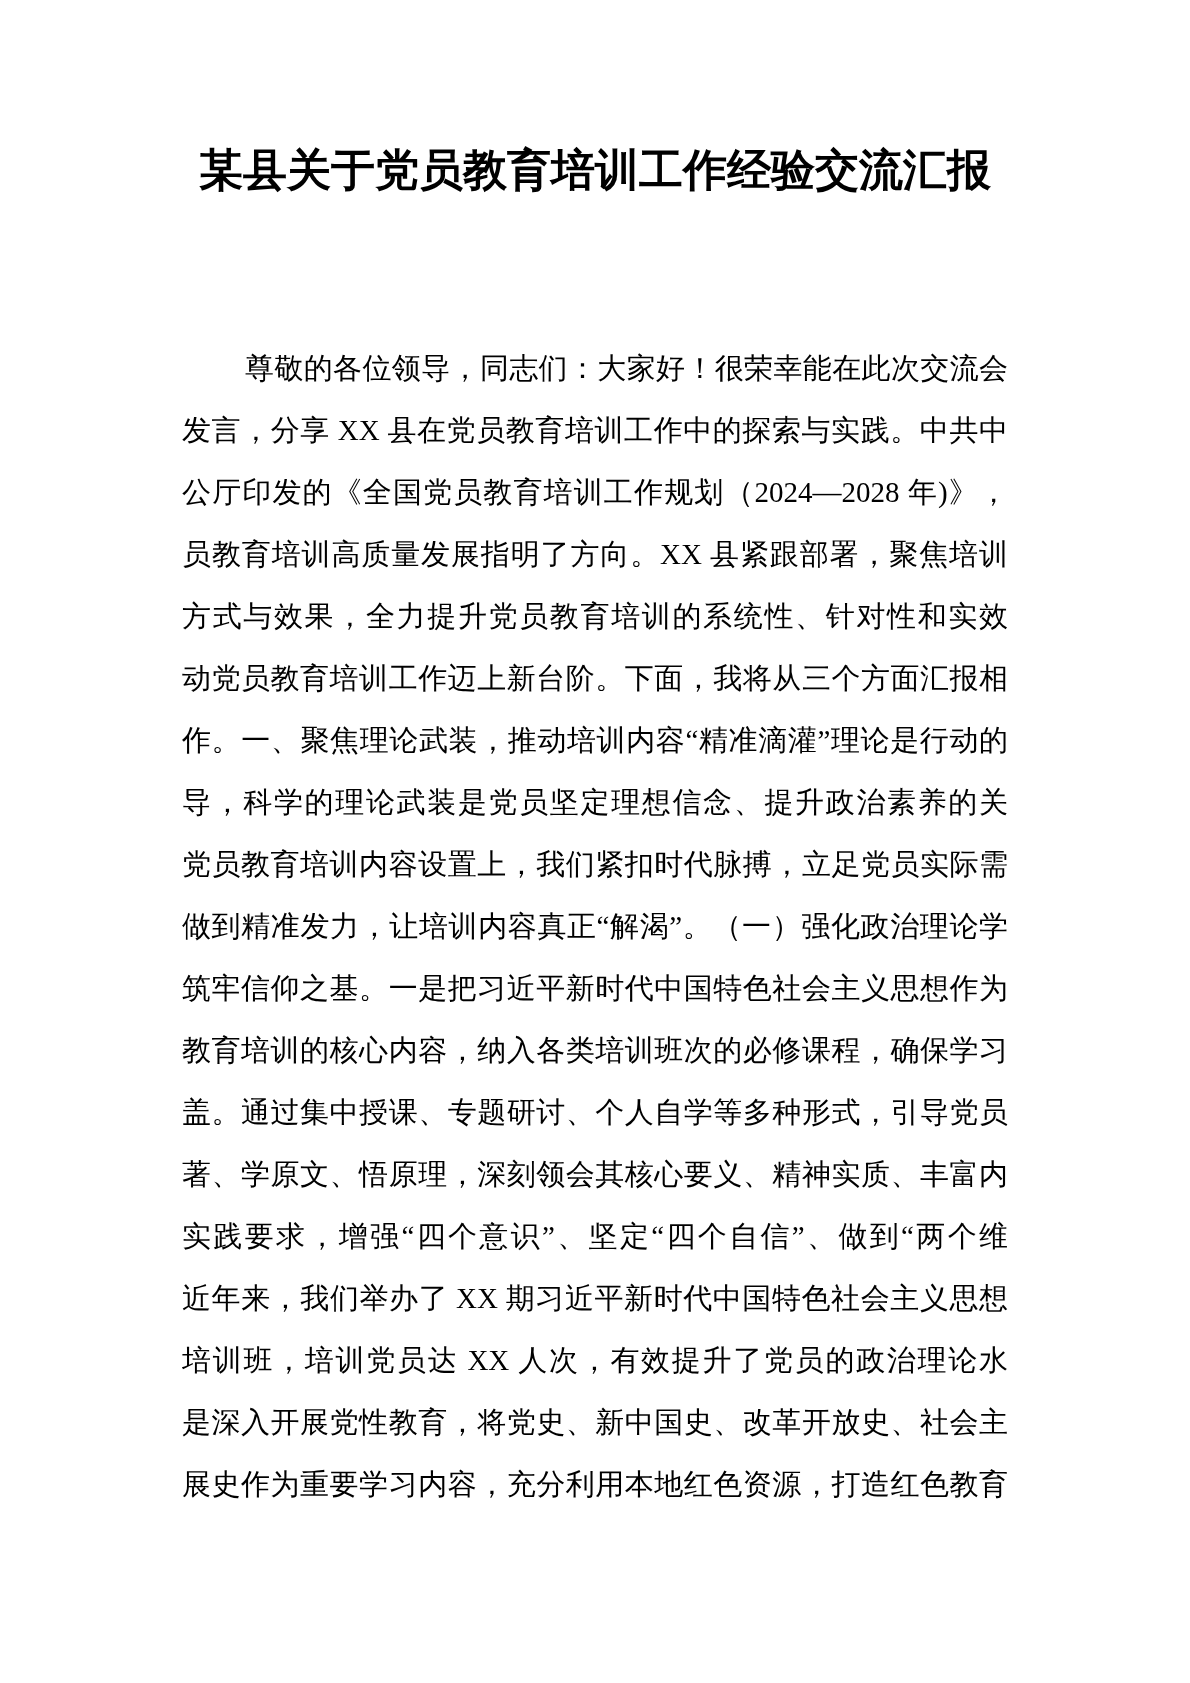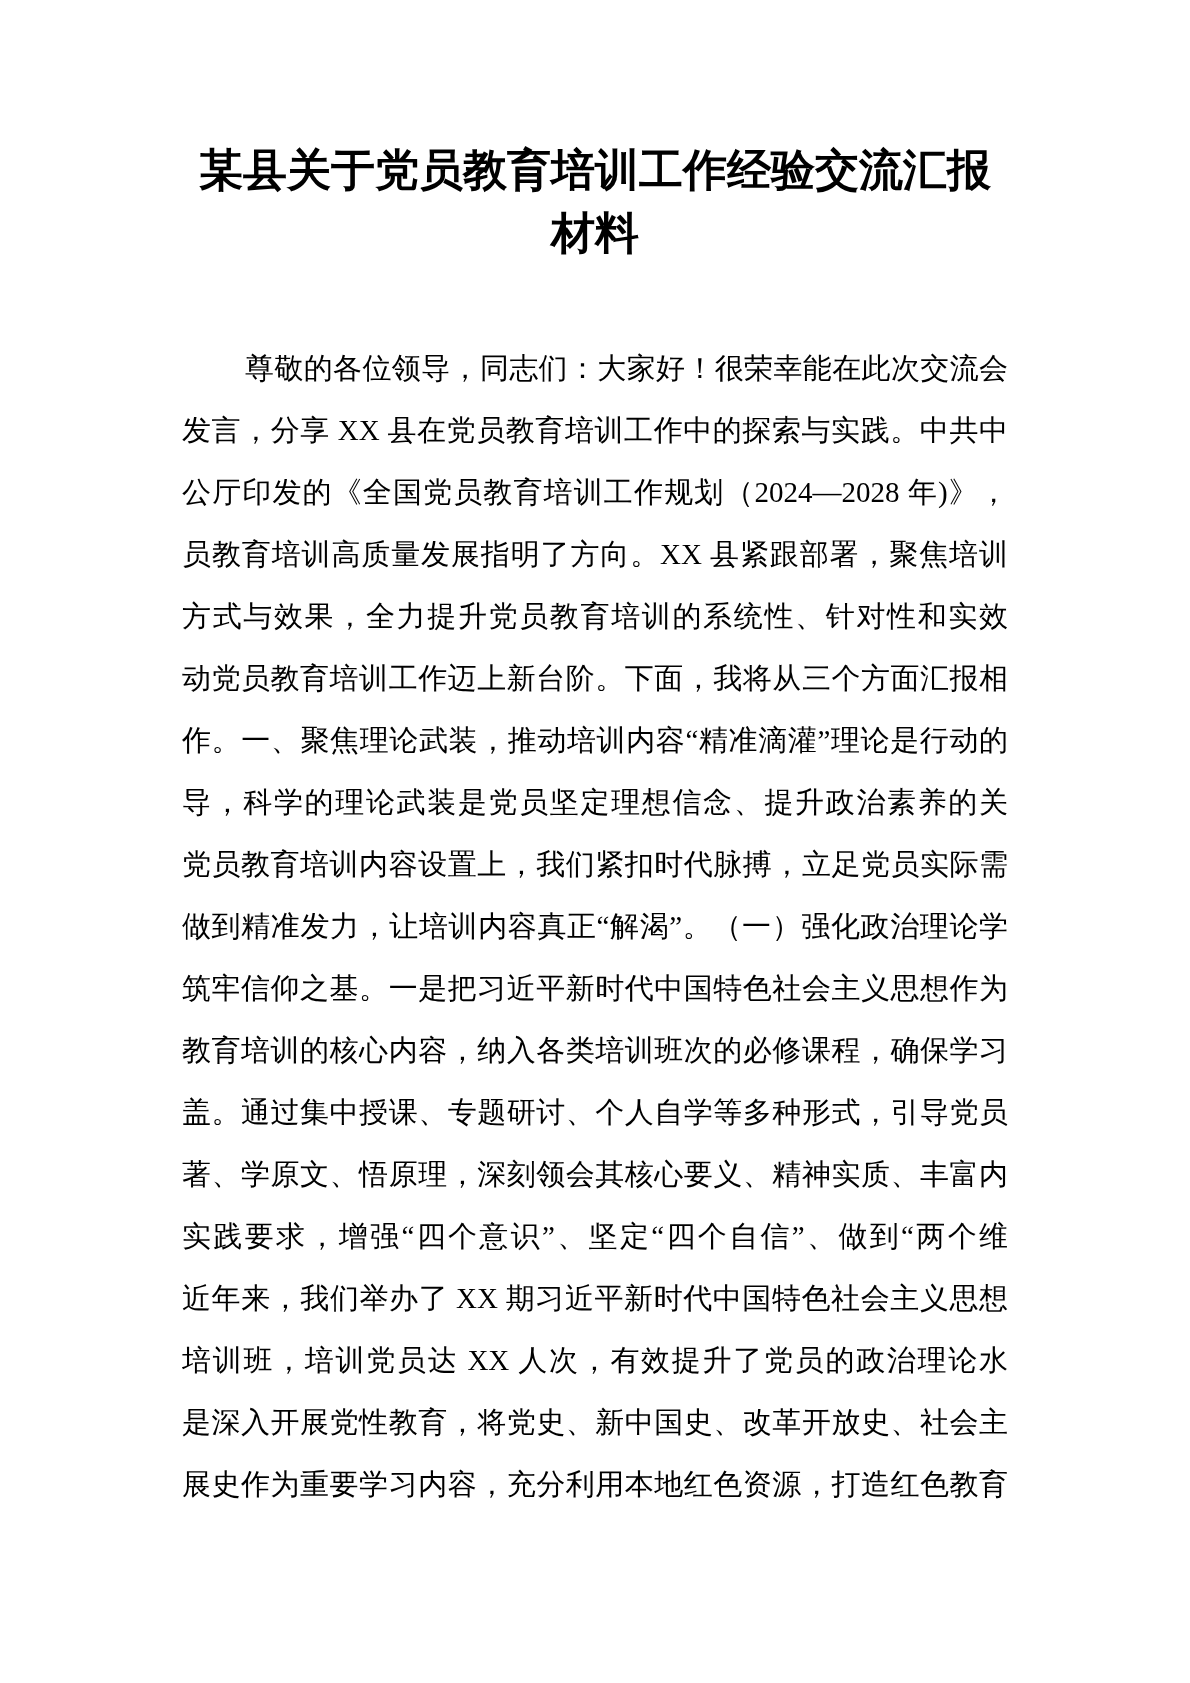--- a/index.html
+++ b/index.html
@@ -53,21 +53,20 @@
   .doc-body .body-line:first-child {
     text-indent: 63px;
   }
 </style>
 </head>
 <body>
 
 <div class="page">
   <h1 class="doc-title">
     <span class="title-line">某县关于党员教育培训工作经验交流汇报</span>
-    <span class="title-line">材料</span>
   </h1>
 
   <div class="doc-body">
       <div class="body-line">尊敬的各位领导，同志们：大家好！很荣幸能在此次交流会上</div>
       <div class="body-line">发言，分享 XX 县在党员教育培训工作中的探索与实践。中共中央办</div>
       <div class="body-line">公厅印发的《全国党员教育培训工作规划（2024—2028 年)》，为党</div>
       <div class="body-line">员教育培训高质量发展指明了方向。XX 县紧跟部署，聚焦培训内容、</div>
       <div class="body-line">方式与效果，全力提升党员教育培训的系统性、针对性和实效性，推</div>
       <div class="body-line">动党员教育培训工作迈上新台阶。下面，我将从三个方面汇报相关工</div>
       <div class="body-line">作。一、聚焦理论武装，推动培训内容“精准滴灌”理论是行动的先</div>

